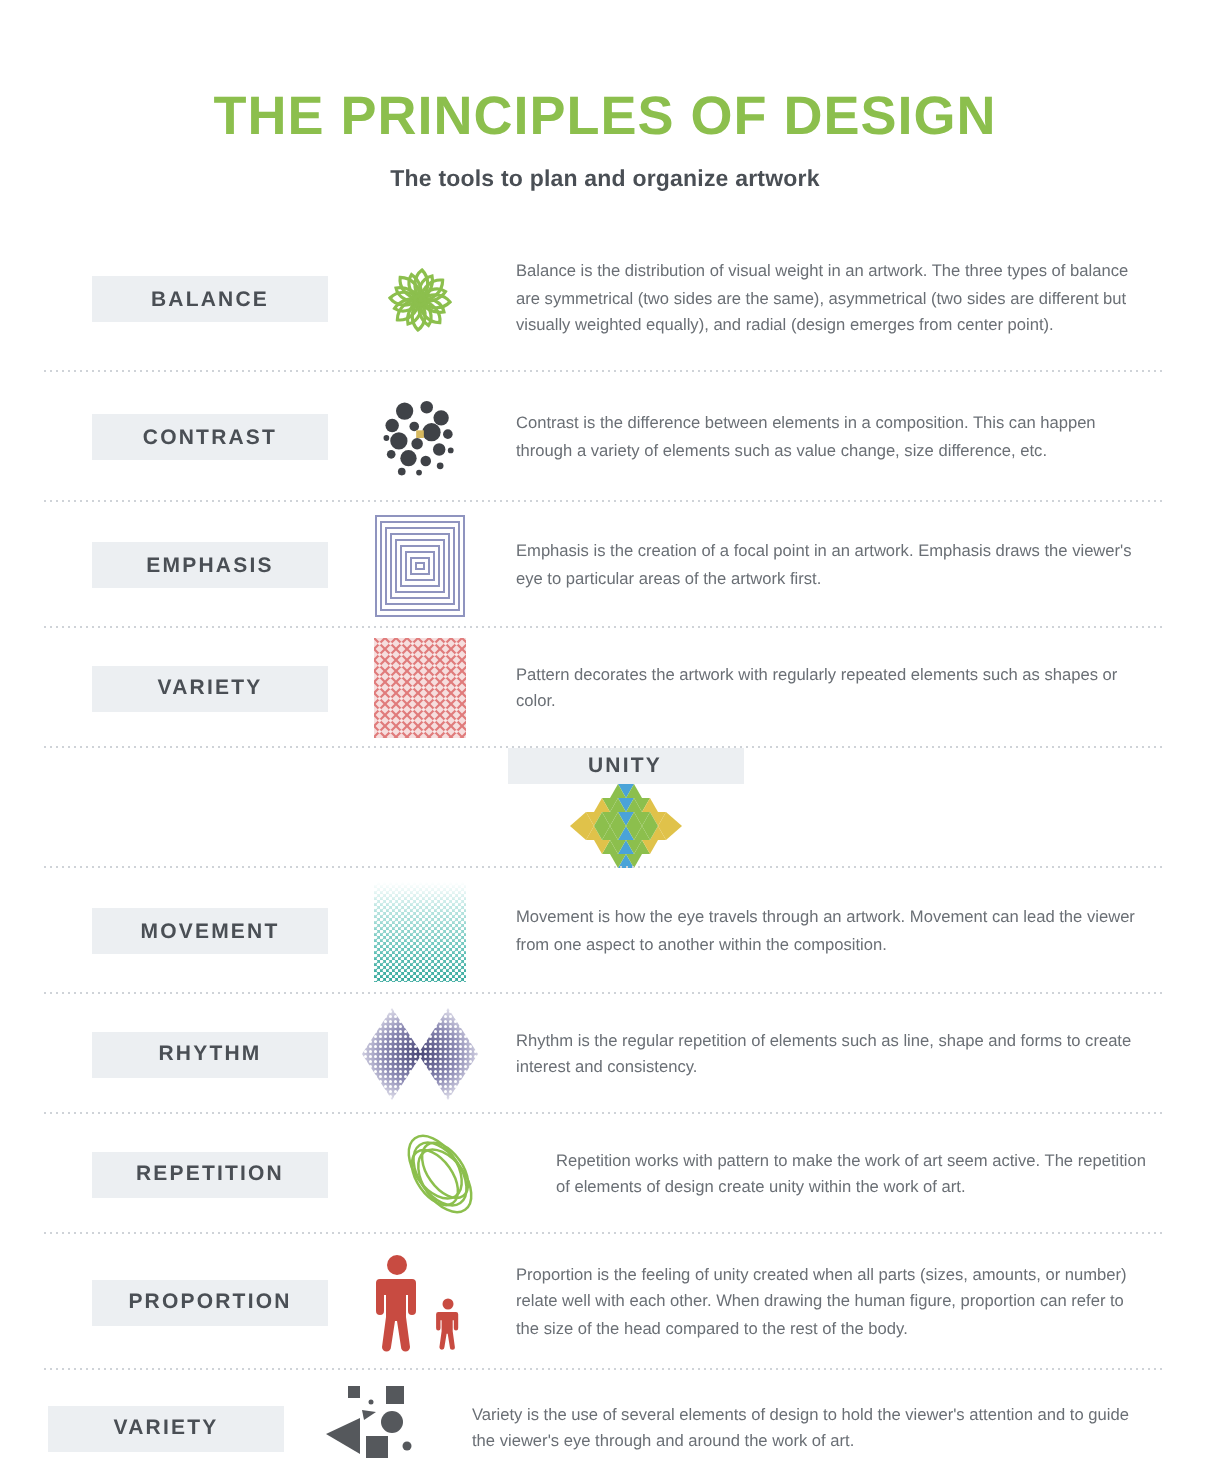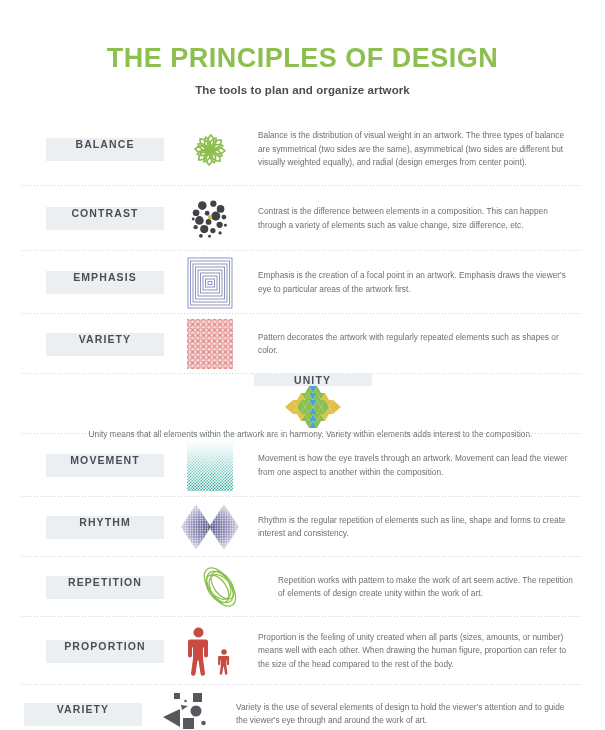--- a/index.html
+++ b/index.html
@@ -47,20 +47,21 @@
     background-image:repeating-linear-gradient(to right,#cfd3d8 0px,#cfd3d8 1px,transparent 1px,transparent 3px);
   }
   .row:last-child .divider{display:none;}
 
   .label-box{
     width:118px;
     min-width:118px;
     height:23px;
     background:#eceff2;
     display:flex;
+    align-items:center;
     justify-content:center;
     box-sizing:border-box;
   }
   .label-text{
     font-size:10.5px;
     font-weight:bold;
     color:#4a4f55;
     letter-spacing:1.1px;
     white-space:nowrap;
   }
@@ -260,21 +261,20 @@
             <polygon points="88,70 96,56 80,56" fill="#e0c24a"></polygon>
             <polygon points="48,56 56,70 64,56" fill="#8cbf4d"></polygon>
             <polygon points="64,56 72,70 80,56" fill="#8cbf4d"></polygon>
 
             <polygon points="56,84 72,84 64,70" fill="#4aa3d8"></polygon>
             <polygon points="56,84 64,70 48,70" fill="#8cbf4d"></polygon>
             <polygon points="72,84 80,70 64,70" fill="#8cbf4d"></polygon>
           </g>
         </svg>
       </div>
-      <div class="desc">Unity means that all elements within the artwork are in harmony. Variety within elements adds interest to the composition.</div>
       <div class="divider"></div>
     </div>
 
     <div class="row r-movement">
       <div class="label-box">
         <span class="label-text">MOVEMENT</span>
       </div>
       <div class="icon-cell">
         <svg width="46" height="50" viewBox="0 0 92 100">
           <defs>
@@ -362,21 +362,21 @@
       <div class="icon-cell">
         <svg width="56" height="50" viewBox="0 0 112 100">
           <g fill="#c84b41">
             <circle cx="33" cy="13" r="10"></circle>
             <path d="M18 27 h30 a4 4 0 0 1 4 4 v28 a4 4 0 0 1 -8 0 v-16 h-2 v22 l4 30 a4.5 4.5 0 0 1 -9 0 l-4 -26 h-2 l-4 26 a4.5 4.5 0 0 1 -9 0 l4 -30 v-22 h-2 v16 a4 4 0 0 1 -8 0 v-28 a4 4 0 0 1 4 -4 z"></path>
             <circle cx="84" cy="52" r="5.5"></circle>
             <path d="M76 60 h16 a2.2 2.2 0 0 1 2.2 2.2 v14 a2.2 2.2 0 0 1 -4.4 0 v-8 h-1.1 v11 l2.2 16 a2.5 2.5 0 0 1 -5 0 l-2.2 -13.5 h-1.1 l-2.2 13.5 a2.5 2.5 0 0 1 -5 0 l2.2 -16 v-11 h-1.1 v8 a2.2 2.2 0 0 1 -4.4 0 v-14 a2.2 2.2 0 0 1 2.2 -2.2 z"></path>
           </g>
         </svg>
       </div>
-      <div class="desc">Proportion is the feeling of unity created when all parts (sizes, amounts, or number) means well with each other. When drawing the human figure, proportion can refer to the size of the head compared to the rest of the body.</div>
+      <div class="desc">Proportion is the feeling of unity created when all parts (sizes, amounts, or number) relate well with each other. When drawing the human figure, proportion can refer to the size of the head compared to the rest of the body.</div>
       <div class="divider"></div>
     </div>
 
     <div class="row r-variety">
       <div class="label-box">
         <span class="label-text">VARIETY</span>
       </div>
       <div class="icon-cell">
         <svg width="56" height="48" viewBox="0 0 112 96">
           <g fill="#55585c">

